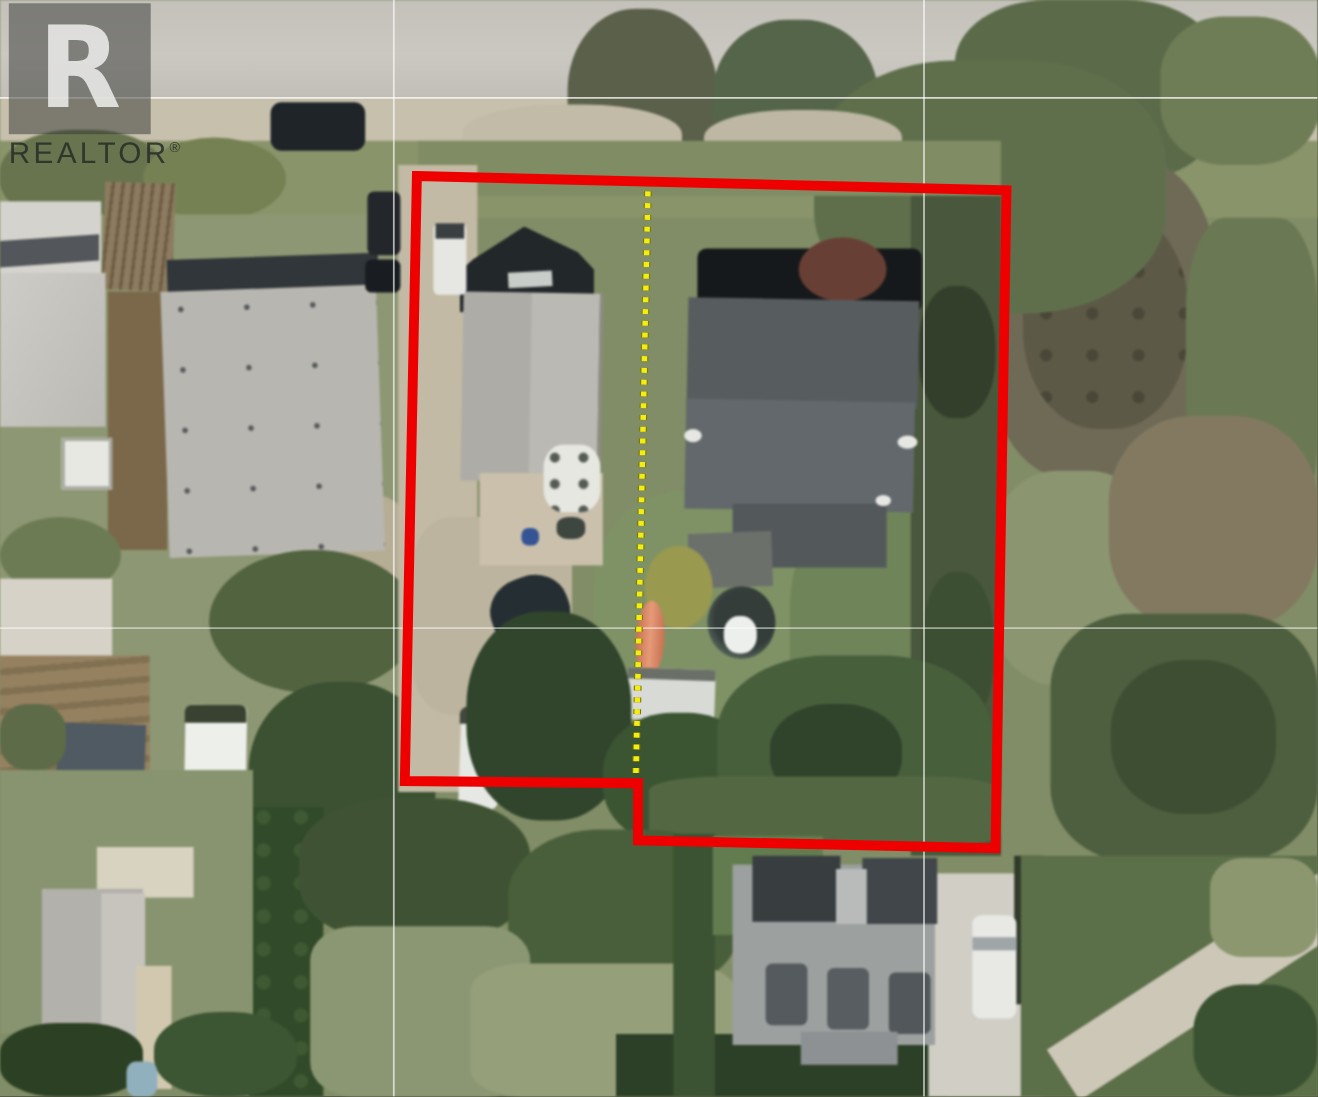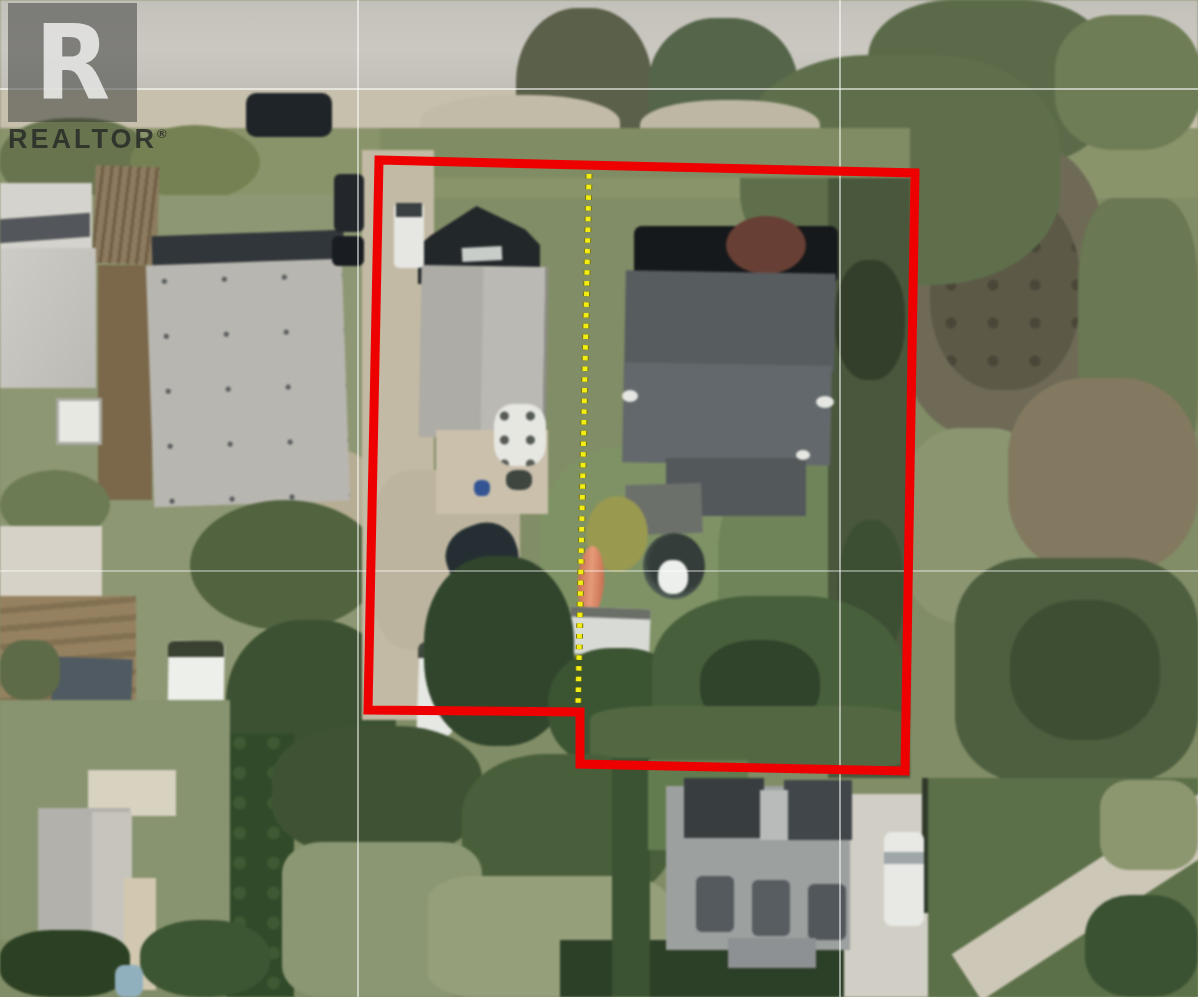--- a/index.html
+++ b/index.html
@@ -4,21 +4,21 @@
 <style>
   html,body{margin:0;padding:0;background:#222;}
   *{box-sizing:border-box;}
   .stage{position:relative;width:1198px;height:997px;overflow:hidden;background:#818d66;font-family:"Liberation Sans",sans-serif;}
   .b{position:absolute;}
   .photo{position:absolute;inset:0;filter:blur(1.1px) saturate(.92);}
   .overlay-svg{position:absolute;inset:0;width:100%;height:100%;}
   .watermark{position:absolute;left:8px;top:3px;width:180px;}
   .wm-box{width:129px;height:119px;background:rgba(52,54,52,.5);display:flex;align-items:center;justify-content:center;}
   .wm-r{font-family:"DejaVu Sans",sans-serif;font-weight:800;font-size:98px;line-height:1;color:rgba(243,243,241,.82);transform:scaleY(1.05);}
-  .wm-label{margin-top:2px;font-size:27px;font-weight:700;letter-spacing:3px;color:rgba(42,45,41,.88);white-space:nowrap;}
+  .wm-label{margin-top:2px;font-size:27px;font-weight:400;letter-spacing:3px;color:rgba(42,45,41,.88);white-space:nowrap;}
   .wm-label sup{font-size:13px;vertical-align:super;}
 </style>
 </head>
 <body>
 
 <div class="stage">
 
   <div class="photo">
 
     <div class="b" style="left:0;top:0;width:1198px;height:89px;background:linear-gradient(180deg,#c4c1ba,#cbc8c0 55%,#c2bfb7);"></div>

